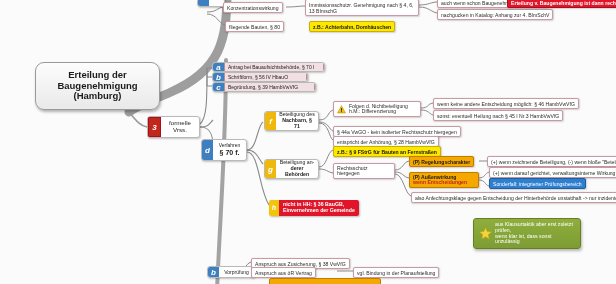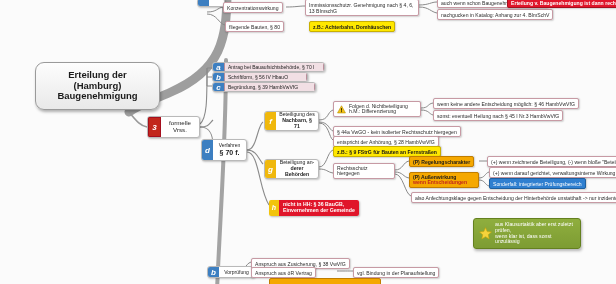--- a/index.html
+++ b/index.html
@@ -133,22 +133,22 @@
     <path d="M290 27 C 300 27, 302 27, 310 27" stroke="#8a8a8a" stroke-width="1" fill="none"></path>
 
     <path d="M216 272 C 224 272, 224 264, 230 262" stroke="#8a8a8a" stroke-width="1" fill="none"></path>
     <path d="M216 273 C 224 273, 224 272, 230 271" stroke="#8a8a8a" stroke-width="1" fill="none"></path>
     <path d="M316 271 C 324 271, 326 271, 332 271" stroke="#8a8a8a" stroke-width="1" fill="none"></path>
   </svg>
 
   <div class="node root">
     <div>
       <span class="txt">Erteilung der</span>
+      <span class="txt">Baugenehmigung</span>
       <span class="txt">(Hamburg)</span>
-      <span class="txt">Baugenehmigung</span>
     </div>
   </div>
 
   <div class="node bnode" style="left:126px;top:116px;width:53px;height:22px;">
     <span class="badge red">3</span>
     <span class="blabel">
       <span class="txt">formelle</span>
       <span class="txt">Vrss.</span>
     </span>
   </div>

